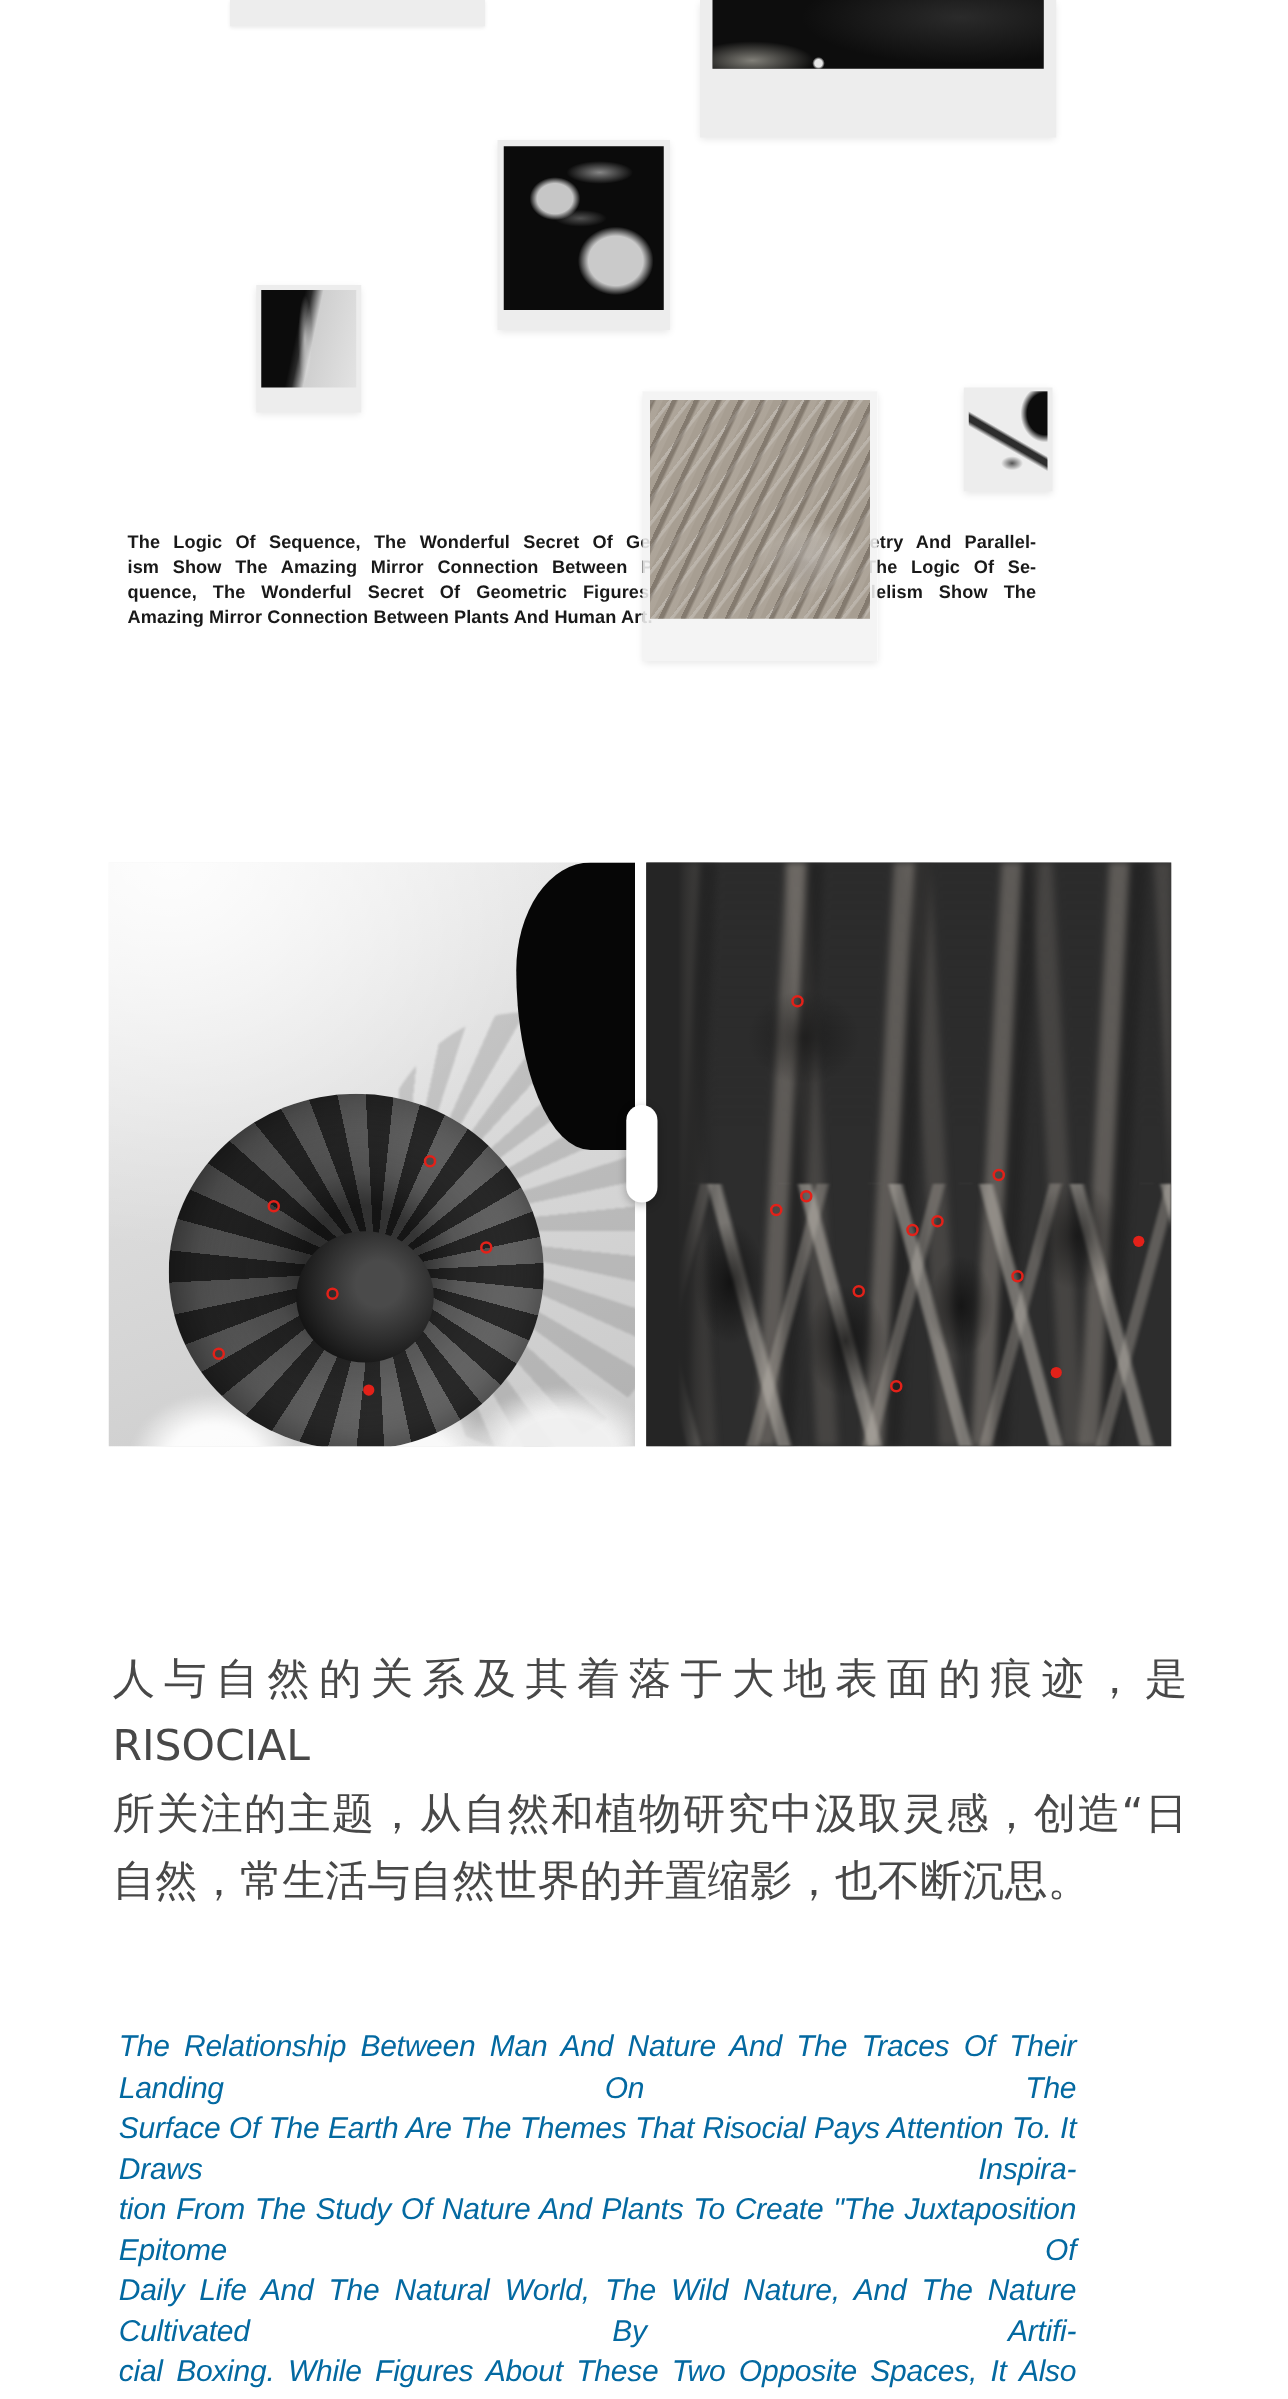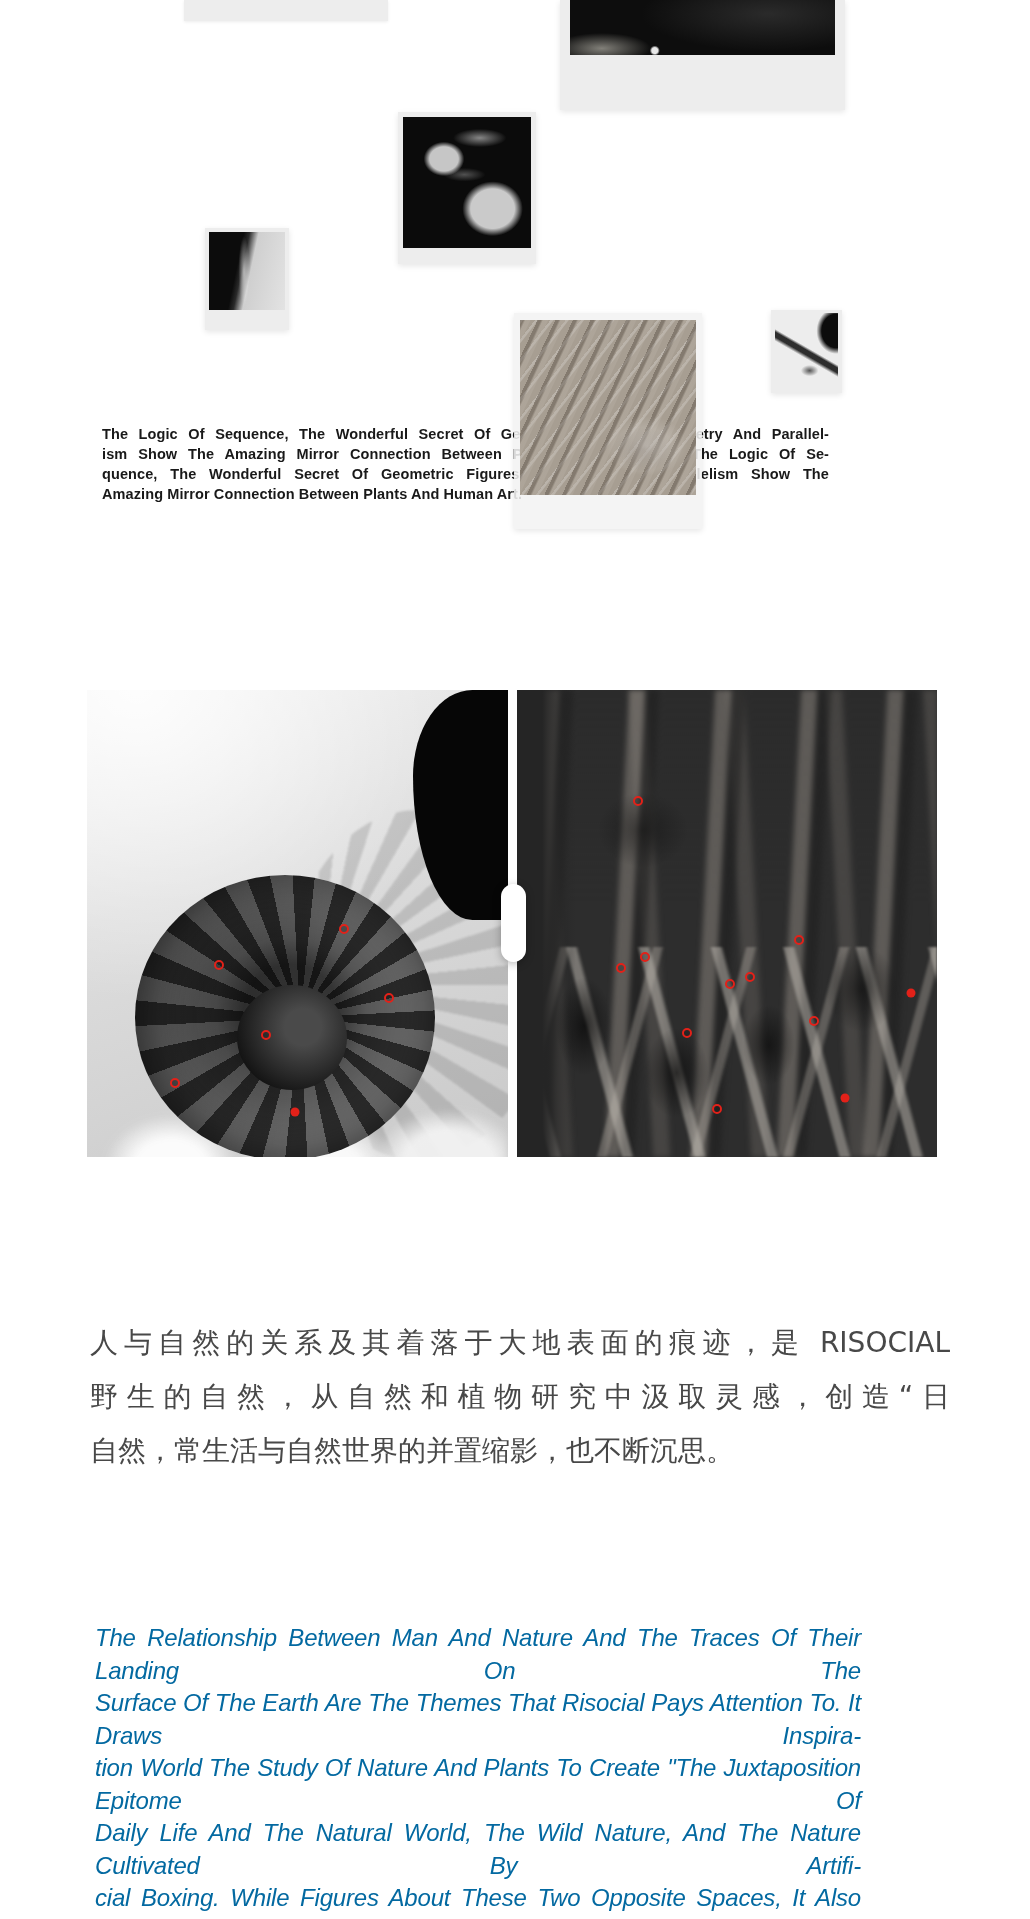--- a/index.html
+++ b/index.html
@@ -105,21 +105,21 @@
         background:#ffffff;box-shadow:0 2px 8px rgba(0,0,0,.28);z-index:4;}
 
   
   .dot{position:absolute;border-radius:50%;z-index:5;box-sizing:border-box;transform:translate(-50%,-50%);}
   .dot.ring{width:10px;height:10px;border:2.5px solid #e32119;background:rgba(20,20,20,.25);}
   .dot.filled{width:9px;height:9px;background:#e32119;}
 
   
   .cn{position:absolute;left:90px;top:1316px;width:860px;z-index:1;
       font-family:"DejaVu Sans","Liberation Sans",sans-serif;
-      font-size:28px;line-height:54px;color:#484848;}
+      font-size:34px;line-height:54px;color:#484848;}
   .en{position:absolute;left:95px;top:1622px;width:766px;z-index:1;
       font-size:24px;line-height:32.5px;color:#0369a1;font-style:italic;letter-spacing:-0.2px;}
 </style>
 </head>
 <body>
 
 <div class="page" id="page">
 
   <div class="intro">
     <div class="jl">The Logic Of Sequence, The Wonderful Secret Of Geometric Figures, Symmetry And Parallel-</div>
@@ -159,28 +159,28 @@
   </div>
 
   <div class="img-right">
     <div class="wood-lit"></div>
   </div>
 
   <div class="pill"></div>
 
   <div class="cn">
     <div class="jl">人与自然的关系及其着落于大地表面的痕迹，是 RISOCIAL</div>
-    <div class="jl">野生的自然，从自然和植物研究中汲取灵感，创造“日</div>
+    <div class="jl">所关注的主题，从自然和植物研究中汲取灵感，创造“日</div>
     <div>自然，常生活与自然世界的并置缩影，也不断沉思。</div>
   </div>
 
   <div class="en">
     <div class="jl">The Relationship Between Man And Nature And The Traces Of Their Landing On The</div>
     <div class="jl">Surface Of The Earth Are The Themes That Risocial Pays Attention To. It Draws Inspira-</div>
-    <div class="jl">tion World The Study Of Nature And Plants To Create "The Juxtaposition Epitome Of</div>
+    <div class="jl">tion From The Study Of Nature And Plants To Create "The Juxtaposition Epitome Of</div>
     <div class="jl">Daily Life And The Natural World, The Wild Nature, And The Nature Cultivated By Artifi-</div>
     <div class="jl">cial Boxing. While Figures About These Two Opposite Spaces, It Also Constantly Pon-</div>
   </div>
 
 <div class="dot ring" style="left: 344px; top: 929px;"></div>
     <div class="dot ring" style="left: 219px; top: 965px;"></div>
     <div class="dot ring" style="left: 389px; top: 998px;"></div>
     <div class="dot ring" style="left: 266px; top: 1035px;"></div>
     <div class="dot ring" style="left: 175px; top: 1083px;"></div>
     <div class="dot filled" style="left: 295px; top: 1112px;"></div>

